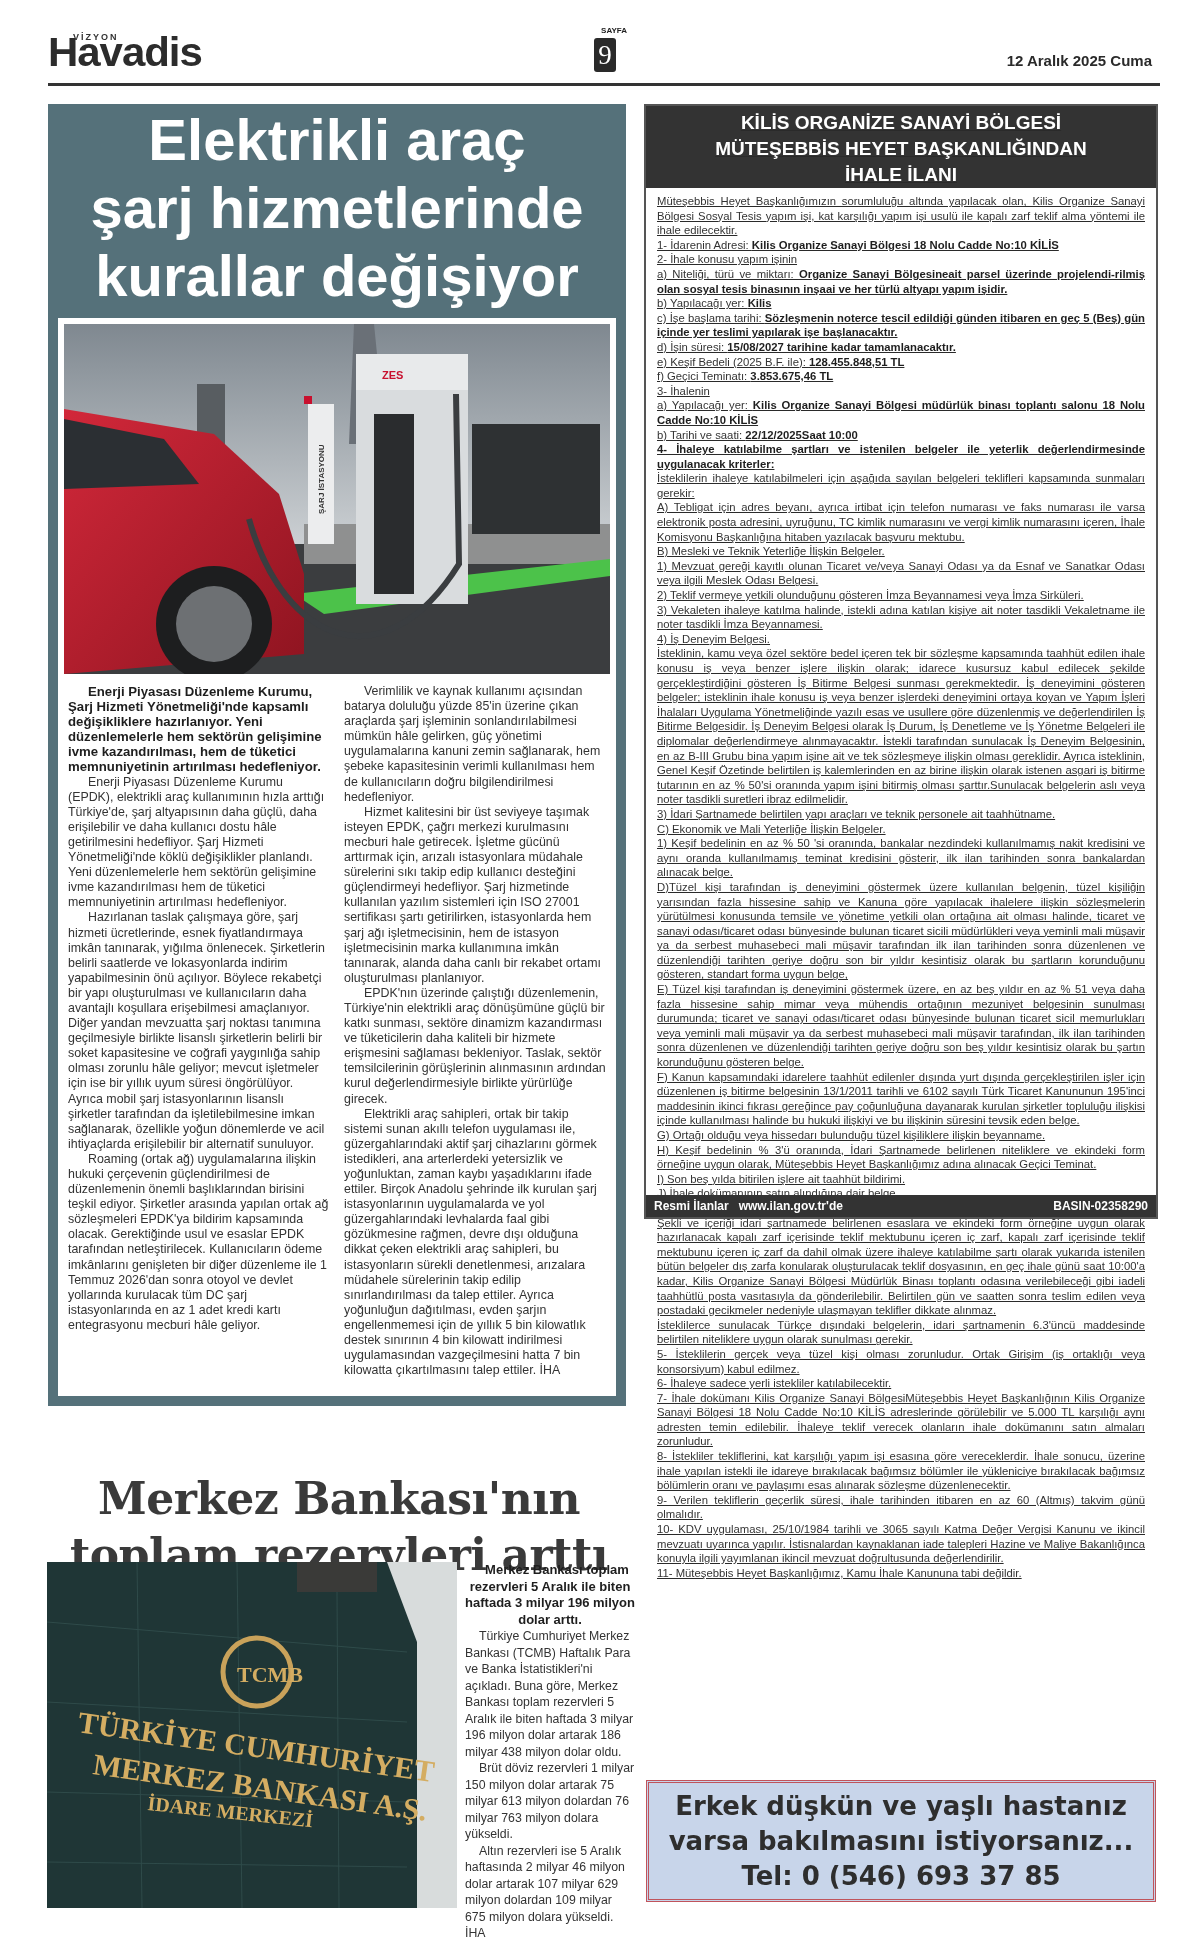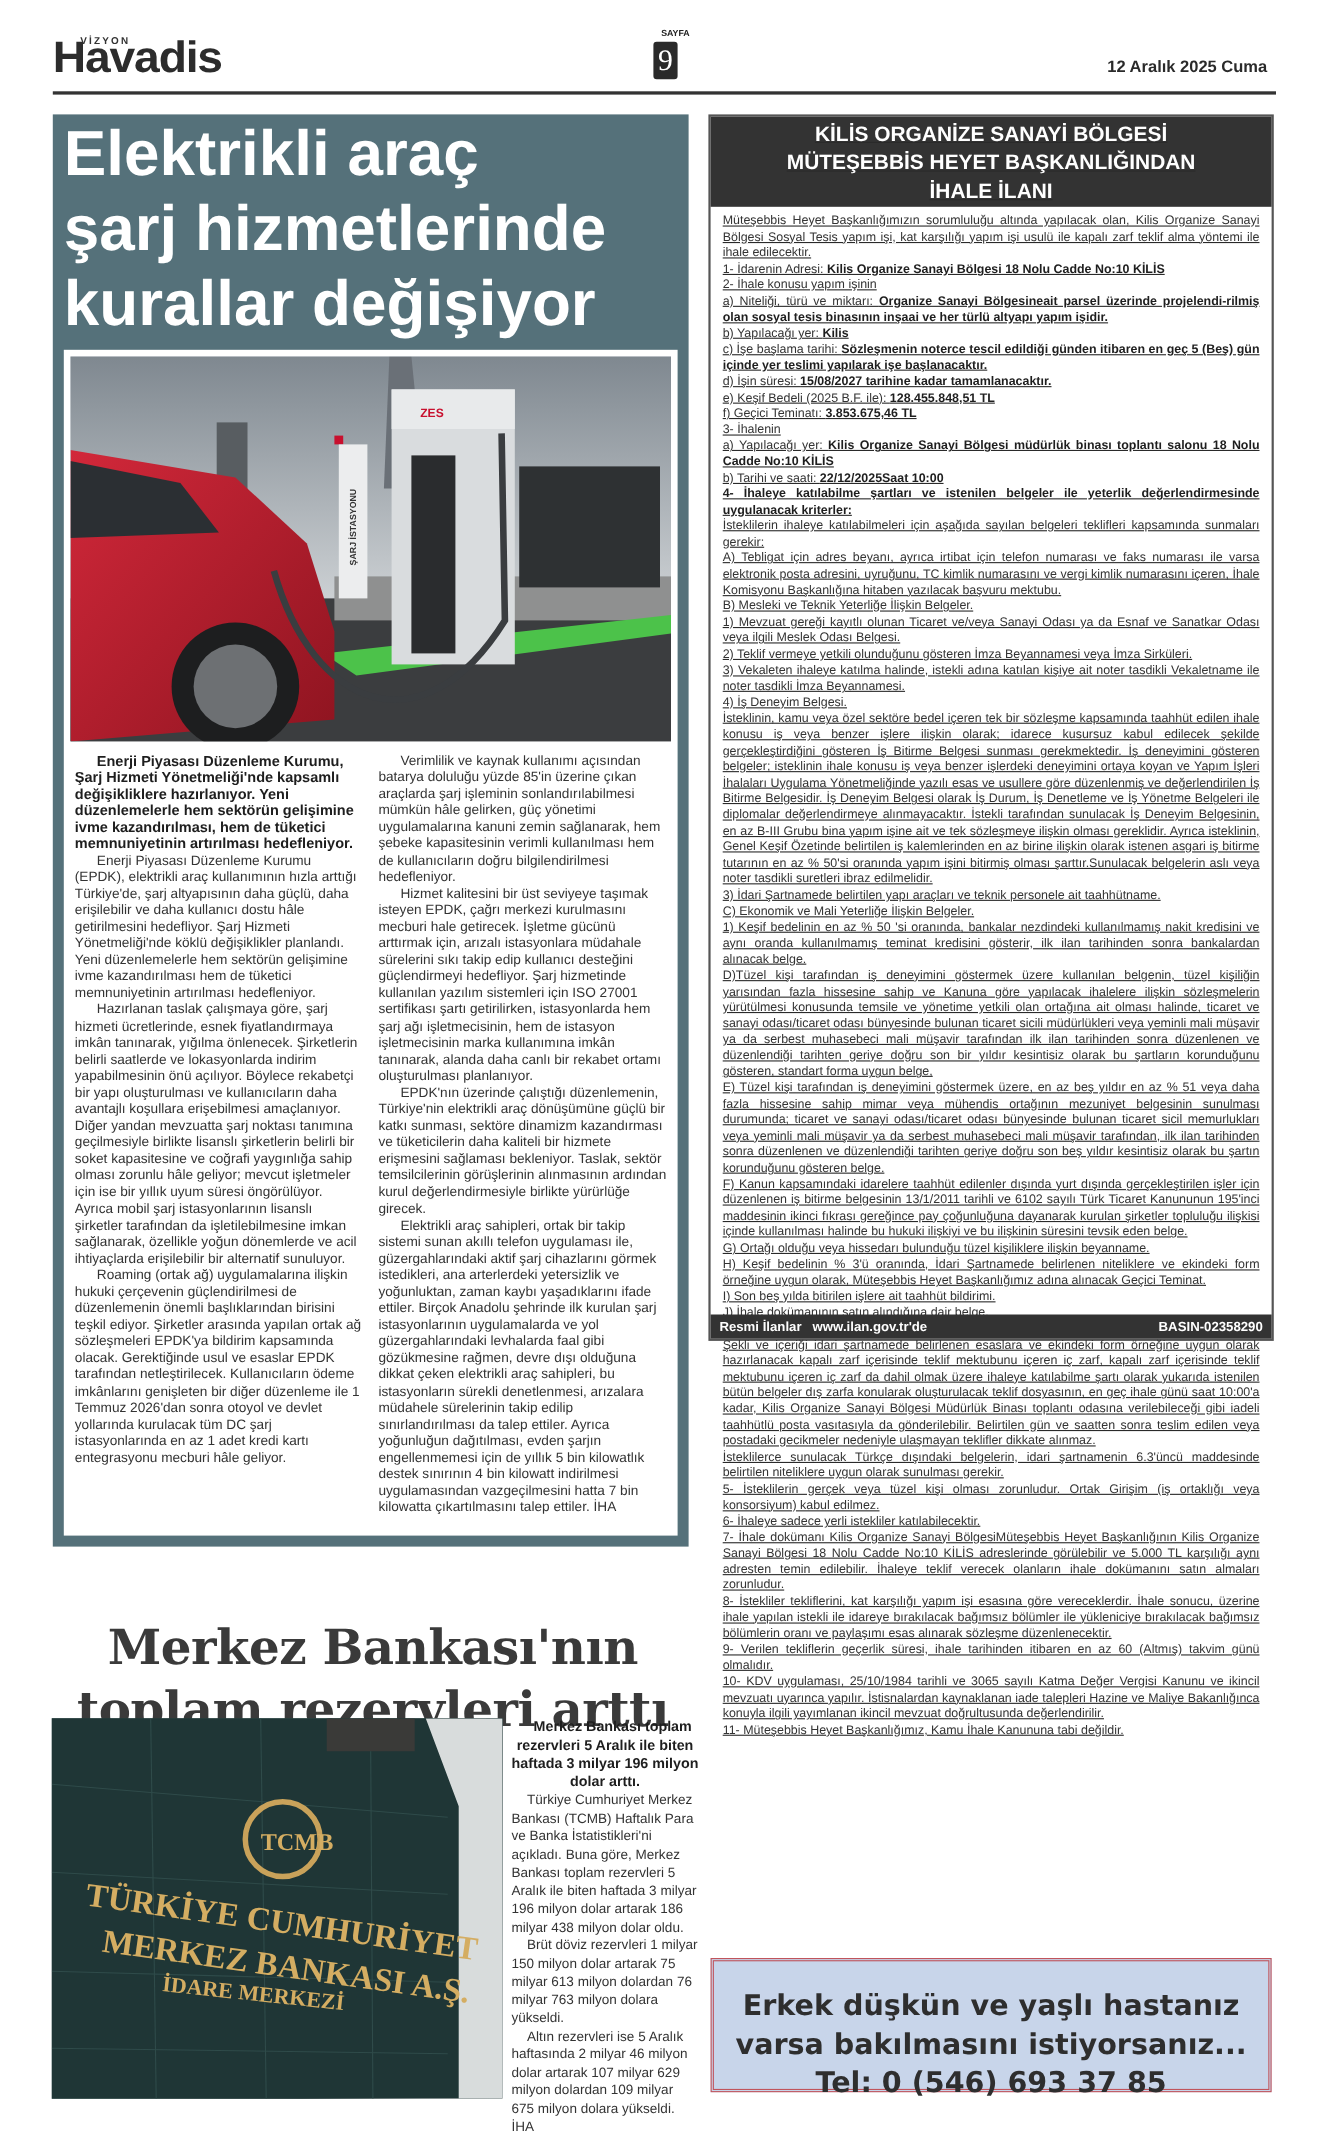--- a/index.html
+++ b/index.html
@@ -12,21 +12,21 @@
   .logo-small { position: absolute; left: 25px; top: 6px; font-size: 9px; letter-spacing: 2px; font-weight: bold; color: #333; }
   .logo-big { position: absolute; left: 0; top: 4px; font-family: "Liberation Sans Narrow", "Liberation Sans", sans-serif; font-size: 40px; font-weight: bold; color: #2c2c2c; letter-spacing: -1px; transform: scaleX(1.05); transform-origin: left; }
   .page-badge { position: absolute; left: 535px; top: 0; width: 44px; text-align: center; }
   .page-label { font-size: 8px; font-weight: bold; letter-spacing: 0px; color: #222; display: block; text-align: right; }
   .page-num { display: block; margin: 3px auto 0; width: 22px; height: 34px; background: #2a2a2a; color: #fff; border-radius: 3px; font-family: "Liberation Serif", serif; font-size: 27px; line-height: 34px; }
   .date { position: absolute; right: 8px; top: 26px; font-size: 15px; font-weight: bold; color: #2a2a2a; font-family: "Liberation Sans", sans-serif; }
   .header-rule { position: absolute; left: 48px; top: 83px; width: 1112px; height: 3px; background: #333; }
 
   
   .ev-box { position: absolute; left: 48px; top: 104px; width: 578px; height: 1302px; background: #55717a; padding: 0 10px 10px 10px; }
-  .ev-title { color: #fff; font-family: "Liberation Sans Narrow", "Liberation Sans", sans-serif; font-weight: bold; font-size: 58px; line-height: 68px; padding-top: 2px; height: 214px; letter-spacing: 0px; }
+  .ev-title { color: #fff; text-align: center; font-family: "Liberation Sans Narrow", "Liberation Sans", sans-serif; font-weight: bold; font-size: 58px; line-height: 68px; padding-top: 2px; height: 214px; letter-spacing: 0px; }
   .ev-inner { background: #ffffff; width: 558px; height: 1078px; position: relative; padding: 6px 6px 0 6px; }
   .ev-photo { width: 546px; height: 350px; position: relative; overflow: hidden; background: linear-gradient(180deg,#9aa3ab 0%,#c2c8cc 40%,#7d8386 62%,#4a4d50 100%); }
   .ev-cols { display: flex; gap: 14px; padding: 10px 4px 0 4px; }
   .ev-col { width: 266px; font-size: 12.4px; line-height: 15.1px; text-align: left; color: #333; }
   .ev-col p { text-indent: 20px; }
   .ev-lead { font-weight: bold; font-size: 13.2px; line-height: 15.1px; color: #1e1e1e; text-indent: 20px; }
 
   
   .mb-title { position: absolute; left: 44px; top: 1428px; width: 590px; text-align: center; font-family: "DejaVu Serif", "Liberation Serif", serif; font-weight: bold; font-size: 44px; line-height: 56px; color: #3a3a3a; letter-spacing: -0.5px; margin-top: 43px; }
   .mb-photo { position: absolute; left: 47px; top: 1562px; width: 410px; height: 346px; overflow: hidden; background: linear-gradient(120deg,#1f3a3a 0%,#2c4a48 40%,#1d3434 70%,#b9bfc0 88%,#dfe2e2 100%); }
@@ -35,21 +35,21 @@
   .mb-lead { font-weight: bold; font-size: 13px; line-height: 16.5px; color: #1e1e1e; text-align: center; }
 
   
   .tender { position: absolute; left: 644px; top: 104px; width: 514px; height: 1115px; border: 2px solid #555; background: #fff; text-decoration: underline; }
   .tender-head { background: #333333; color: #fff; text-align: center; font-weight: bold; font-size: 19px; line-height: 26px; padding: 4px 6px 6px; height: 82px; }
   .tender-body { padding: 6px 11px 0 11px; font-size: 11.3px; line-height: 14.6px; color: #333; text-align: justify; }
   .tender-body b { color: #1e1e1e; }
   .tender-foot { position: absolute; left: 0; right: 0; bottom: 0; height: 22px; background: #333; color: #fff; font-weight: bold; font-size: 12px; line-height: 22px; padding: 0 8px; display: flex; justify-content: space-between; }
 
   
-  .ad { position: absolute; left: 646px; top: 1780px; width: 510px; height: 122px; background: #c8d5ea; border: 3px double #c0545c; text-align: center; padding-top: 24px; }
+  .ad { position: absolute; left: 646px; top: 1780px; width: 510px; height: 122px; background: #c8d5ea; border: 3px double #c0545c; text-align: center; padding-top: 6px; }
   .ad-line { font-family: "DejaVu Sans", sans-serif; font-weight: bold; font-size: 26px; line-height: 35px; color: #2e2e2e; display: block; }
 </style>
 </head>
 <body>
 
 <header>
   <div class="masthead">
     <div class="logo">
       <span class="logo-big">Havadis</span>
       <span class="logo-small">VİZYON</span>

